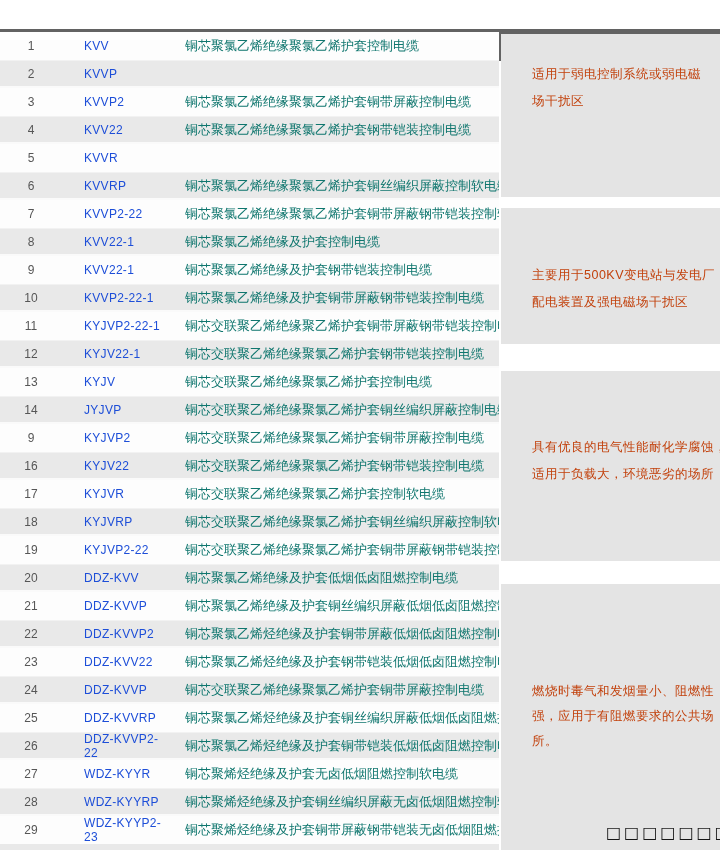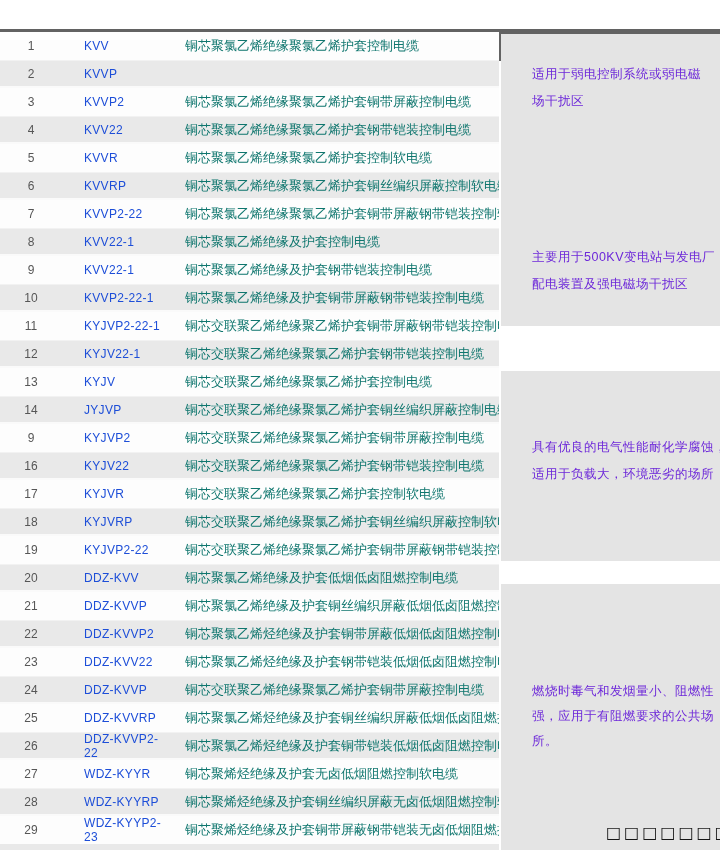--- a/index.html
+++ b/index.html
@@ -29,26 +29,26 @@
   .c2{width:100px;padding-left:22px;box-sizing:border-box;font-size:12px;color:#1d4ed8;letter-spacing:.3px;}
   .c3{flex:1;padding-left:23px;box-sizing:border-box;font-size:13px;color:#0f766e;white-space:nowrap;overflow:hidden;}
   .partial-row{
     position:absolute;left:0;top:844px;width:499px;height:6px;background:#e9e9e9;
   }
   
   .ublock{
     position:absolute;left:501px;width:219px;background:#e4e4e4;box-sizing:border-box;
   }
   .ublock .utext{
-    padding-left:31px;font-size:12.5px;color:#6d28d9;line-height:27px;
+    padding-left:31px;font-size:12.5px;color:#c2410c;line-height:27px;
     white-space:pre;letter-spacing:.5px;
   }
   #ublock1{top:34px;height:163px;}
   #ublock1 .utext{padding-top:27px;}
-  #ublock2{top:190px;height:136px;}
+  #ublock2{top:208px;height:136px;}
   #ublock2 .utext{padding-top:54px;}
   #ublock3{top:371px;height:190px;}
   #ublock3 .utext{padding-top:63px;}
   #ublock4{top:584px;height:282px;}
   #ublock4 .utext{padding-top:95px;line-height:25px;}
   
   .tofu{
     position:absolute;left:606px;top:823px;
     font-size:16px;color:#161616;letter-spacing:3px;white-space:nowrap;
     font-family:"DejaVu Sans",sans-serif;
@@ -82,21 +82,20 @@
         <div class="c3">铜芯聚氯乙烯绝缘聚氯乙烯护套铜带屏蔽控制电缆</div>
       </div>
       <div class="row alt">
         <div class="c1">4</div>
         <div class="c2">KVV22</div>
         <div class="c3">铜芯聚氯乙烯绝缘聚氯乙烯护套钢带铠装控制电缆</div>
       </div>
       <div class="row">
         <div class="c1">5</div>
         <div class="c2">KVVR</div>
-        <div class="c3">铜芯聚氯乙烯绝缘聚氯乙烯护套控制软电缆</div>
       </div>
       <div class="row alt">
         <div class="c1">6</div>
         <div class="c2">KVVRP</div>
         <div class="c3">铜芯聚氯乙烯绝缘聚氯乙烯护套铜丝编织屏蔽控制软电缆</div>
       </div>
       <div class="row">
         <div class="c1">7</div>
         <div class="c2">KVVP2-22</div>
         <div class="c3">铜芯聚氯乙烯绝缘聚氯乙烯护套铜带屏蔽钢带铠装控制软电缆</div>

